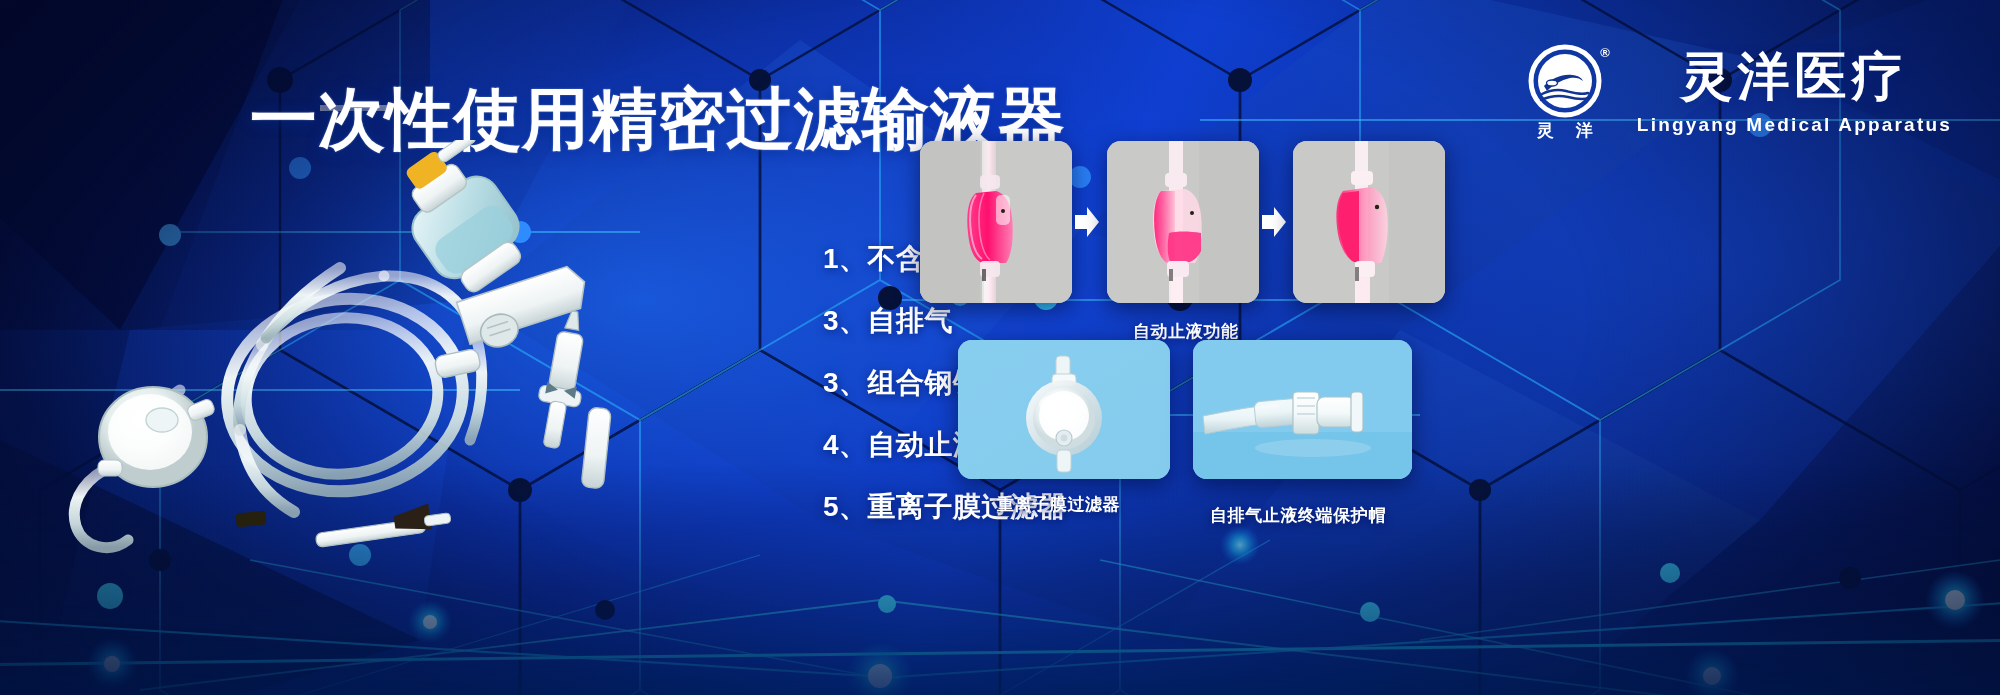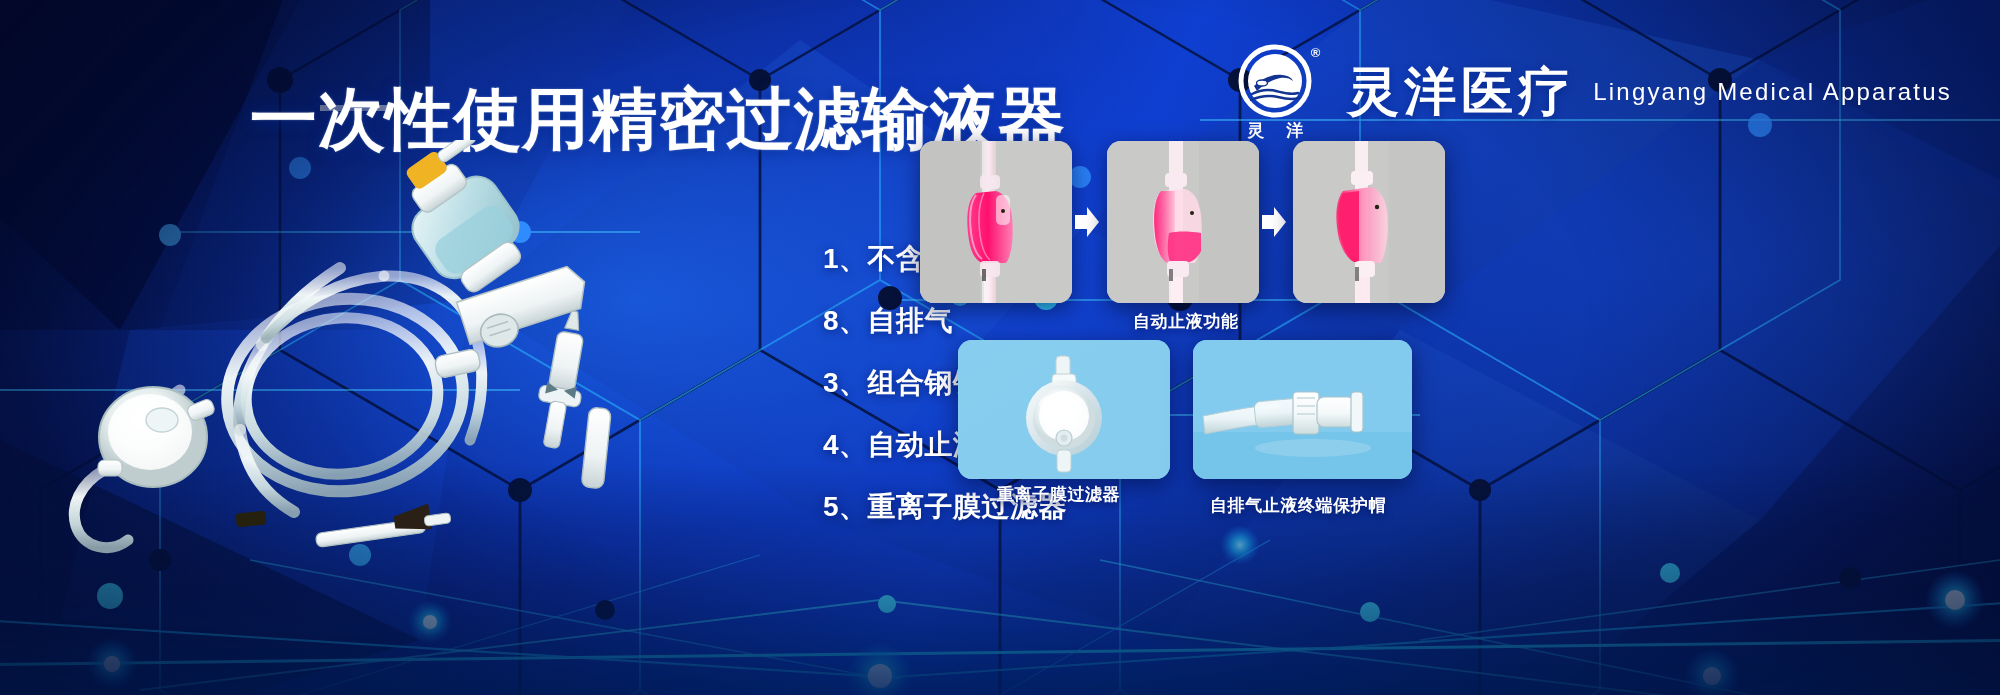--- a/index.html
+++ b/index.html
@@ -52,27 +52,27 @@
   .brand-emblem{position:relative;width:74px;height:74px;}
   .brand-emblem svg{display:block;width:74px;height:74px;}
   .brand-reg{
     position:absolute;right:-8px;top:2px;
     color:#fff;font-size:13px;line-height:1;font-weight:bold;
   }
   .brand-mark-cn{
     display:flex;gap:22px;color:#fff;font-size:17px;font-weight:bold;line-height:1;
     margin-top:2px;
   }
-  .brand-text{display:flex;flex-direction:row;align-items:center;gap:18px;}
+  .brand-text{display:flex;flex-direction:column;align-items:center;gap:12px;}
   .brand-cn{
     color:#fff;font-size:52px;font-weight:bold;line-height:1.05;letter-spacing:5px;
     text-shadow:0 2px 10px rgba(0,30,120,0.6);
   }
   .brand-en{
-    color:#ffffff;font-size:24px;font-weight:normal;letter-spacing:2.2px;line-height:1;
+    color:#ffffff;font-size:19px;font-weight:bold;letter-spacing:2.2px;line-height:1;
   }
 
   
   .features{
     position:absolute;left:823px;top:228px;
     display:flex;flex-direction:column;gap:0px;
   }
   .feature-item{
     color:#ffffff;font-size:28px;font-weight:bold;line-height:1;
     height:62px;display:flex;align-items:center;
@@ -111,20 +111,21 @@
   }
   .arrow svg{display:block;width:26px;height:34px;}
   .arrow-1{left:1074px;top:205px;}
   .arrow-2{left:1261px;top:205px;}
 
   .caption{
     position:absolute;
     color:#ffffff;font-size:17px;font-weight:bold;line-height:1;
     letter-spacing:0.6px;white-space:nowrap;
     text-shadow:0 2px 8px rgba(0,20,90,0.85);
+    margin-top:10px;
   }
   .caption-stop{left:1133px;top:313px;}
 
   .photo-r2c1{left:958px;top:340px;width:212px;height:139px;}
   .photo-r2c2{left:1193px;top:340px;width:219px;height:139px;}
   .caption-filter{left:997px;top:486px;}
   .caption-cap{left:1210px;top:497px;}
 </style>
 </head>
 <body>
@@ -381,21 +382,21 @@
         <path d="M356,380 L392,372 L392,398 L356,392 Z" fill="#2b2016"></path>
         <rect x="386" y="384" width="26" height="10" rx="4" fill="#eef4f5" stroke="#aebec0" stroke-width="1"></rect>
       </g>
 
       <rect x="196" y="372" width="30" height="14" rx="4" fill="#26200f" transform="rotate(-6 211 379)"></rect>
     </svg>
   </div>
 
   <div class="features">
     <div class="feature-item">1、不含DEHP</div>
-    <div class="feature-item">8、自排气</div>
+    <div class="feature-item">3、自排气</div>
     <div class="feature-item">3、组合钢针穿刺器</div>
     <div class="feature-item">4、自动止液</div>
     <div class="feature-item">5、重离子膜过滤器</div>
   </div>
 
   <div class="panel photo-r1c1 panel-gray">
     <svg viewBox="0 0 152 162" preserveAspectRatio="none">
       <defs>
         <linearGradient id="pinkFull" x1="0" y1="0" x2="1" y2="0">
           <stop offset="0%" stop-color="#ff3d8c"></stop>

